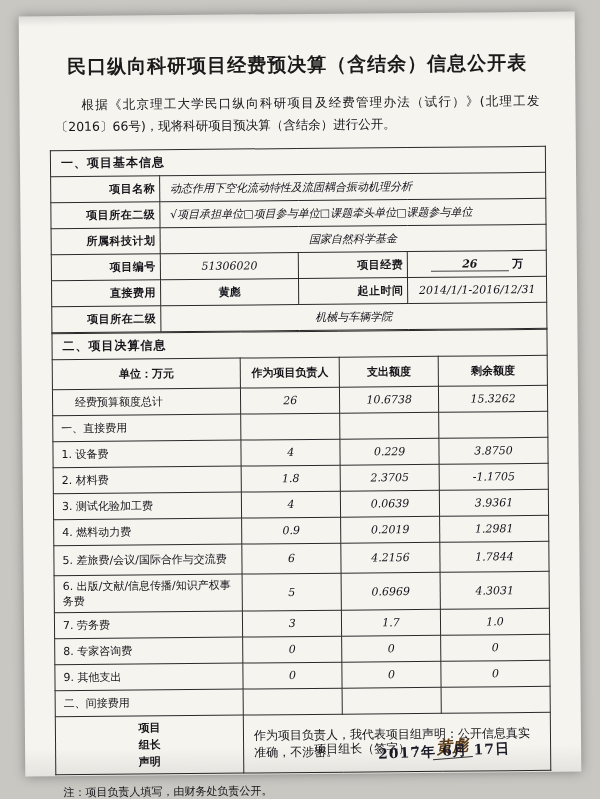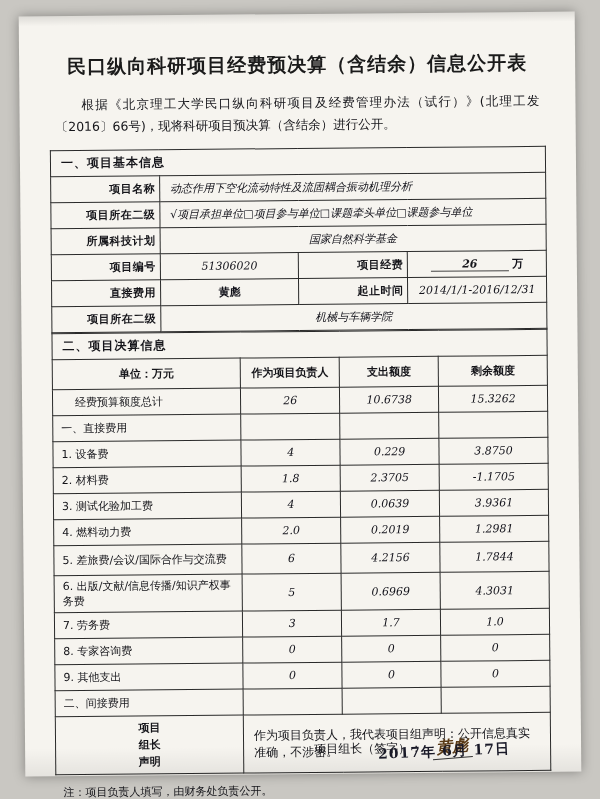--- a/index.html
+++ b/index.html
@@ -253,21 +253,21 @@
         <td class="val hand">-1.1705</td>
       </tr>
       <tr>
         <td class="rowname">3. 测试化验加工费</td>
         <td class="val hand">4</td>
         <td class="val hand">0.0639</td>
         <td class="val hand">3.9361</td>
       </tr>
       <tr>
         <td class="rowname">4. 燃料动力费</td>
-        <td class="val hand">2.0</td>
+        <td class="val hand">0.9</td>
         <td class="val hand">0.2019</td>
         <td class="val hand">1.2981</td>
       </tr>
       <tr class="tall">
         <td class="rowname">5. 差旅费/会议/国际合作与交流费</td>
         <td class="val hand">6</td>
         <td class="val hand">4.2156</td>
         <td class="val hand">1.7844</td>
       </tr>
       <tr class="tall">

